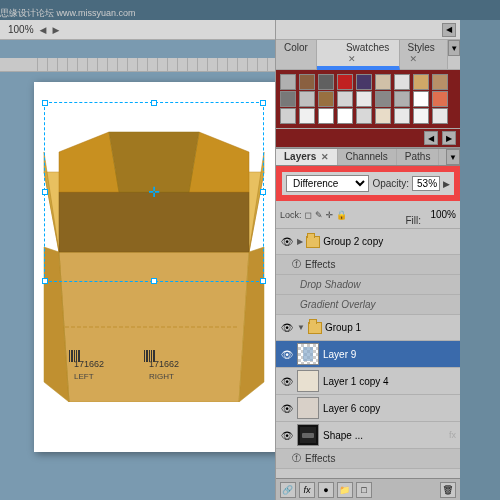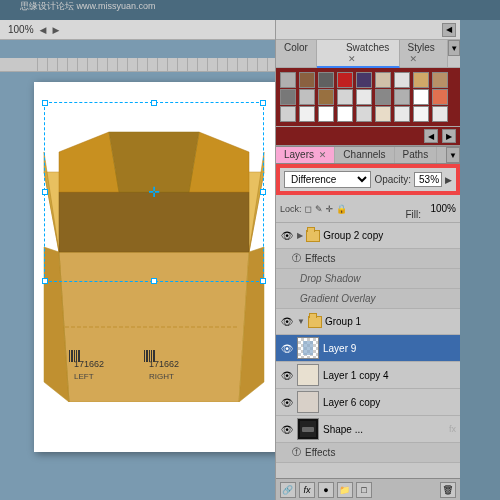--- a/index.html
+++ b/index.html
@@ -11,22 +11,22 @@
       font-size: 11px;
       background: #6a8a9e;
     }
 
     
     #top-bar {
       width: 100%;
       height: 20px;
       background: #4a6a7e;
       display: flex;
-      align-items: flex-start;
-      padding: 0 20px;
+      align-items: flex-end;
+      padding: 0 0;
       gap: 4px;
     }
     #top-bar .logo-text {
       color: #ccc;
       font-size: 9px;
     }
 
     
     #main-layout {
       display: flex;
@@ -177,21 +177,21 @@
     .color-tab {
       padding: 2px 8px;
       font-size: 10px;
       border-right: 1px solid #aaa;
       cursor: pointer;
       background: #c0c0c0;
       color: #333;
     }
     .color-tab.active {
       background: #d8d8d8;
-      border-bottom: 2px solid #3b82f6;
+      border-bottom: 4px solid #3b82f6;
       margin-bottom: -1px;
       z-index: 1;
       padding-left: 29px;
     }
     .close-x {
       font-size: 9px;
       color: #666;
       margin-left: 2px;
     }
     #swatches-grid {
@@ -242,33 +242,33 @@
     }
     .layer-tab {
       padding: 2px 8px;
       font-size: 10px;
       cursor: pointer;
       border-right: 1px solid #aaa;
       background: #b8b8b8;
       color: #333;
     }
     .layer-tab.active {
-      background: #f9a8d4;
-      font-weight: normal;
+      background: #e5e5e5;
+      font-weight: bold;
     }
 
     
     #blend-row {
       display: flex;
       align-items: center;
       padding: 3px 4px;
       gap: 3px;
       background: #d0d0d0;
       border-bottom: 1px solid #aaa;
-      border: 4px solid #ef4444;
+      border: 6px solid #ef4444;
     }
     #blend-select {
       flex: 1;
       font-size: 10px;
       background: white;
       border: 1px solid #888;
       padding: 1px 2px;
     }
     #opacity-label {
       font-size: 10px;

